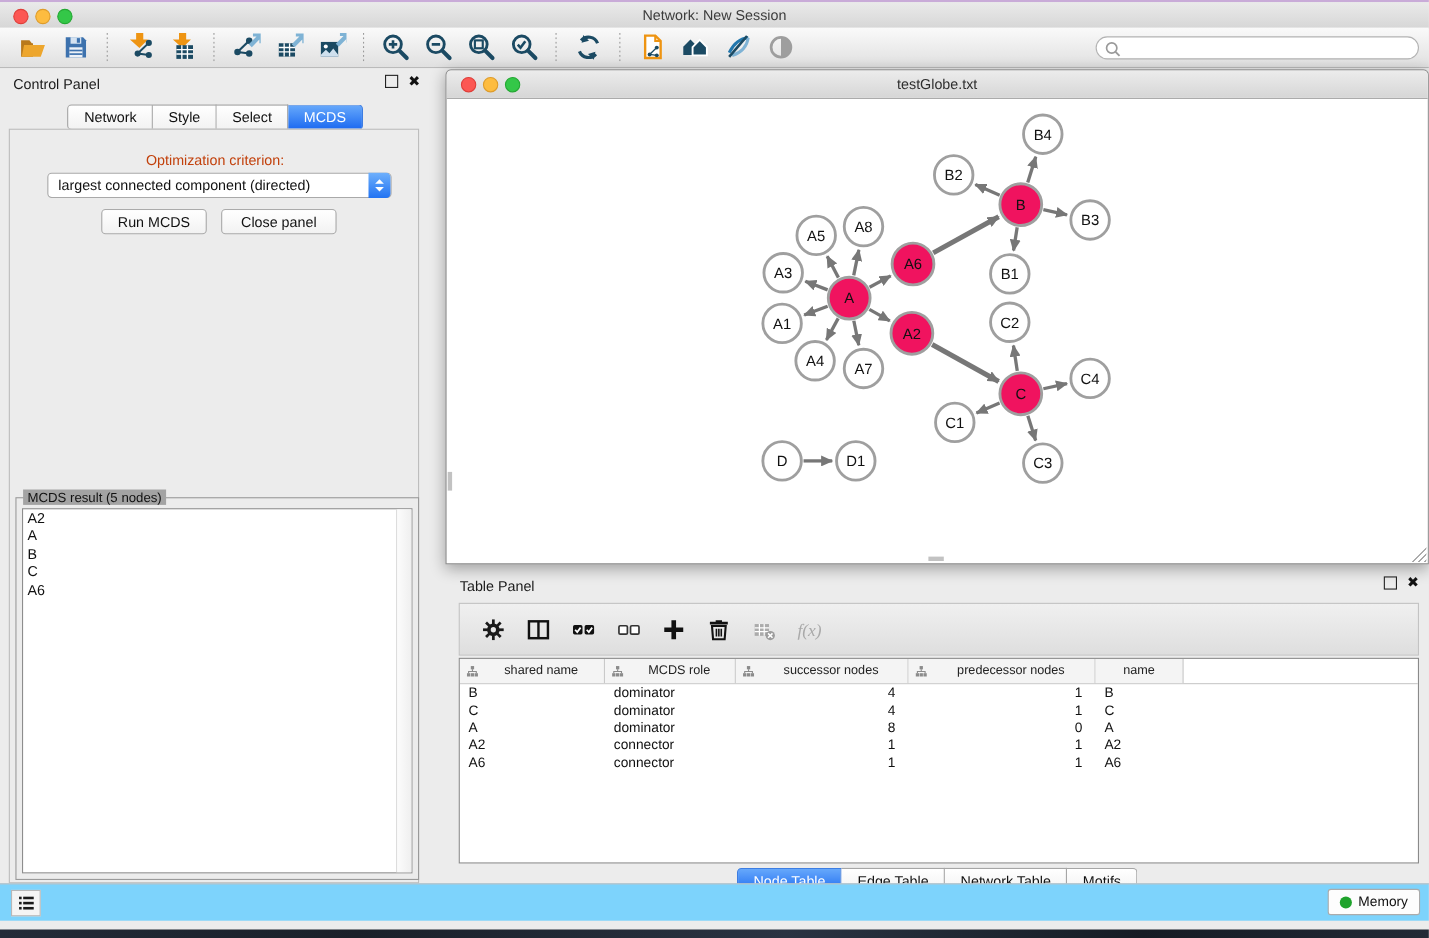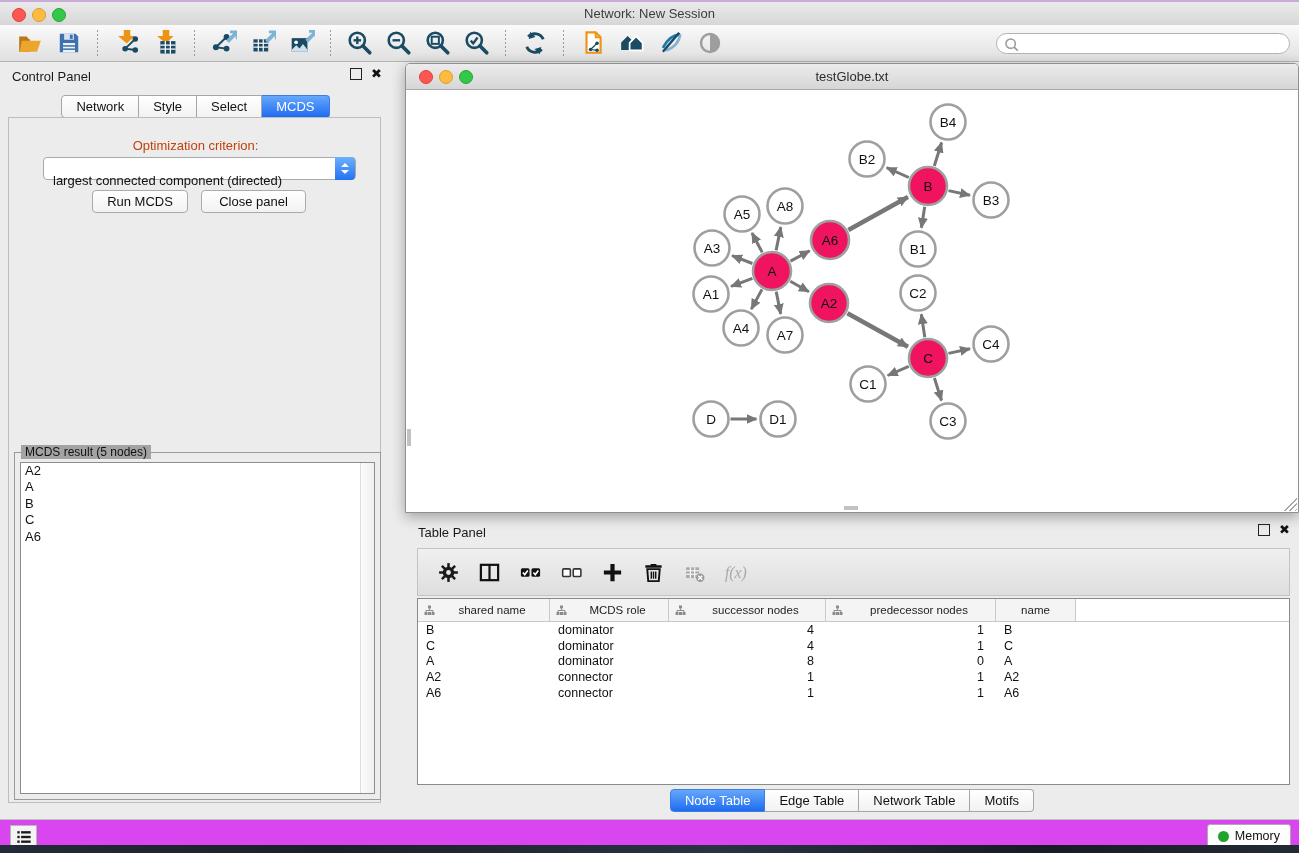--- a/index.html
+++ b/index.html
@@ -44,21 +44,21 @@
        background:linear-gradient(#ffffff,#f2f2f2);border:1px solid #a6a6a6;border-left:none;
        font-family:inherit;}
   .seg .seg-btn:first-child{border-left:1px solid #a6a6a6;border-radius:4px 0 0 4px;}
   .seg .seg-btn:last-child{border-radius:0 4px 4px 0;text-align:center;}
   .seg .seg-btn.active{background:linear-gradient(#66a8fb,#1e6bf1);color:#fff;border-color:#3d7de2;}
   .cp-content{position:absolute;left:8px;top:55px;width:373px;height:686px;
        border:1px solid #bdbdbd;background:#ececec;box-sizing:border-box;}
   .opt-label{position:absolute;left:0;right:0;top:76px;text-align:center;font-size:13px;color:#c2410c;}
   .dropdown{position:absolute;left:43px;top:95px;width:313px;height:23px;background:#fff;
        border:1px solid #a9a9a9;border-radius:4px;box-sizing:border-box;}
-  .dropdown .dd-text{position:absolute;left:9px;top:3px;font-size:13px;color:#111;white-space:nowrap;margin-top:12px;}
+  .dropdown .dd-text{position:absolute;left:9px;top:3px;font-size:13px;color:#111;white-space:nowrap;}
   .dd-stepper{position:absolute;right:0;top:-1px;bottom:-1px;width:20px;border-radius:0 4px 4px 0;
        background:linear-gradient(#6eb0fc,#2273f2);display:flex;flex-direction:column;
        align-items:center;justify-content:center;gap:3px;}
   .dd-up{width:0;height:0;border-left:4px solid transparent;border-right:4px solid transparent;
        border-bottom:4.5px solid #fff;}
   .dd-down{width:0;height:0;border-left:4px solid transparent;border-right:4px solid transparent;
        border-top:4.5px solid #fff;}
   .cp-btn{position:absolute;height:23px;font-size:13px;color:#111;font-family:inherit;
        background:linear-gradient(#ffffff,#f2f2f2);border:1px solid #ababab;border-radius:4px;cursor:default;}
   .btn-run{left:92px;top:128px;width:96px;}
@@ -96,21 +96,21 @@
        border:1px solid #8a8a8a;box-sizing:border-box;overflow:hidden;}
   .tp-head{display:flex;height:22px;border-bottom:1px solid #c9c9c9;}
   .th-cell{box-sizing:border-box;background:#f4f4f4;border-right:1px solid #c9c9c9;
        display:flex;align-items:center;font-size:11.5px;color:#222;}
   .th-cell svg{margin-left:6px;flex:none;}
   .th-label{flex:1;text-align:center;padding:0 4px;white-space:nowrap;overflow:hidden;}
   .tp-row{display:flex;height:15.7px;align-items:center;}
   .td-cell{box-sizing:border-box;font-size:12.5px;color:#111;white-space:nowrap;overflow:hidden;}
   .tp-tabs{position:absolute;left:0;right:0;top:271px;text-align:center;}
   
-  .statusbar{position:absolute;left:0;right:0;bottom:0;height:33px;background:#d946ef;
+  .statusbar{position:absolute;left:0;right:0;bottom:16px;height:33px;background:#7dd3fc;
        border-top:1px solid #c0c0c0;}
   .sb-list-btn{position:absolute;left:10px;top:5px;width:27px;height:24px;background:#f4f4f4;
        border:1px solid #b7b7b7;display:flex;align-items:center;justify-content:center;padding:0;}
   .sb-memory{position:absolute;right:8px;top:4px;height:24px;background:#fdfdfd;
        border:1px solid #ababab;border-radius:3px;font-size:12.5px;color:#111;font-family:inherit;
        display:flex;align-items:center;gap:6px;padding:0 10px;cursor:default;}
   .mem-dot{width:11px;height:11px;border-radius:50%;background:#1fa32c;display:inline-block;}
 </style>
 </head>
 <body>

